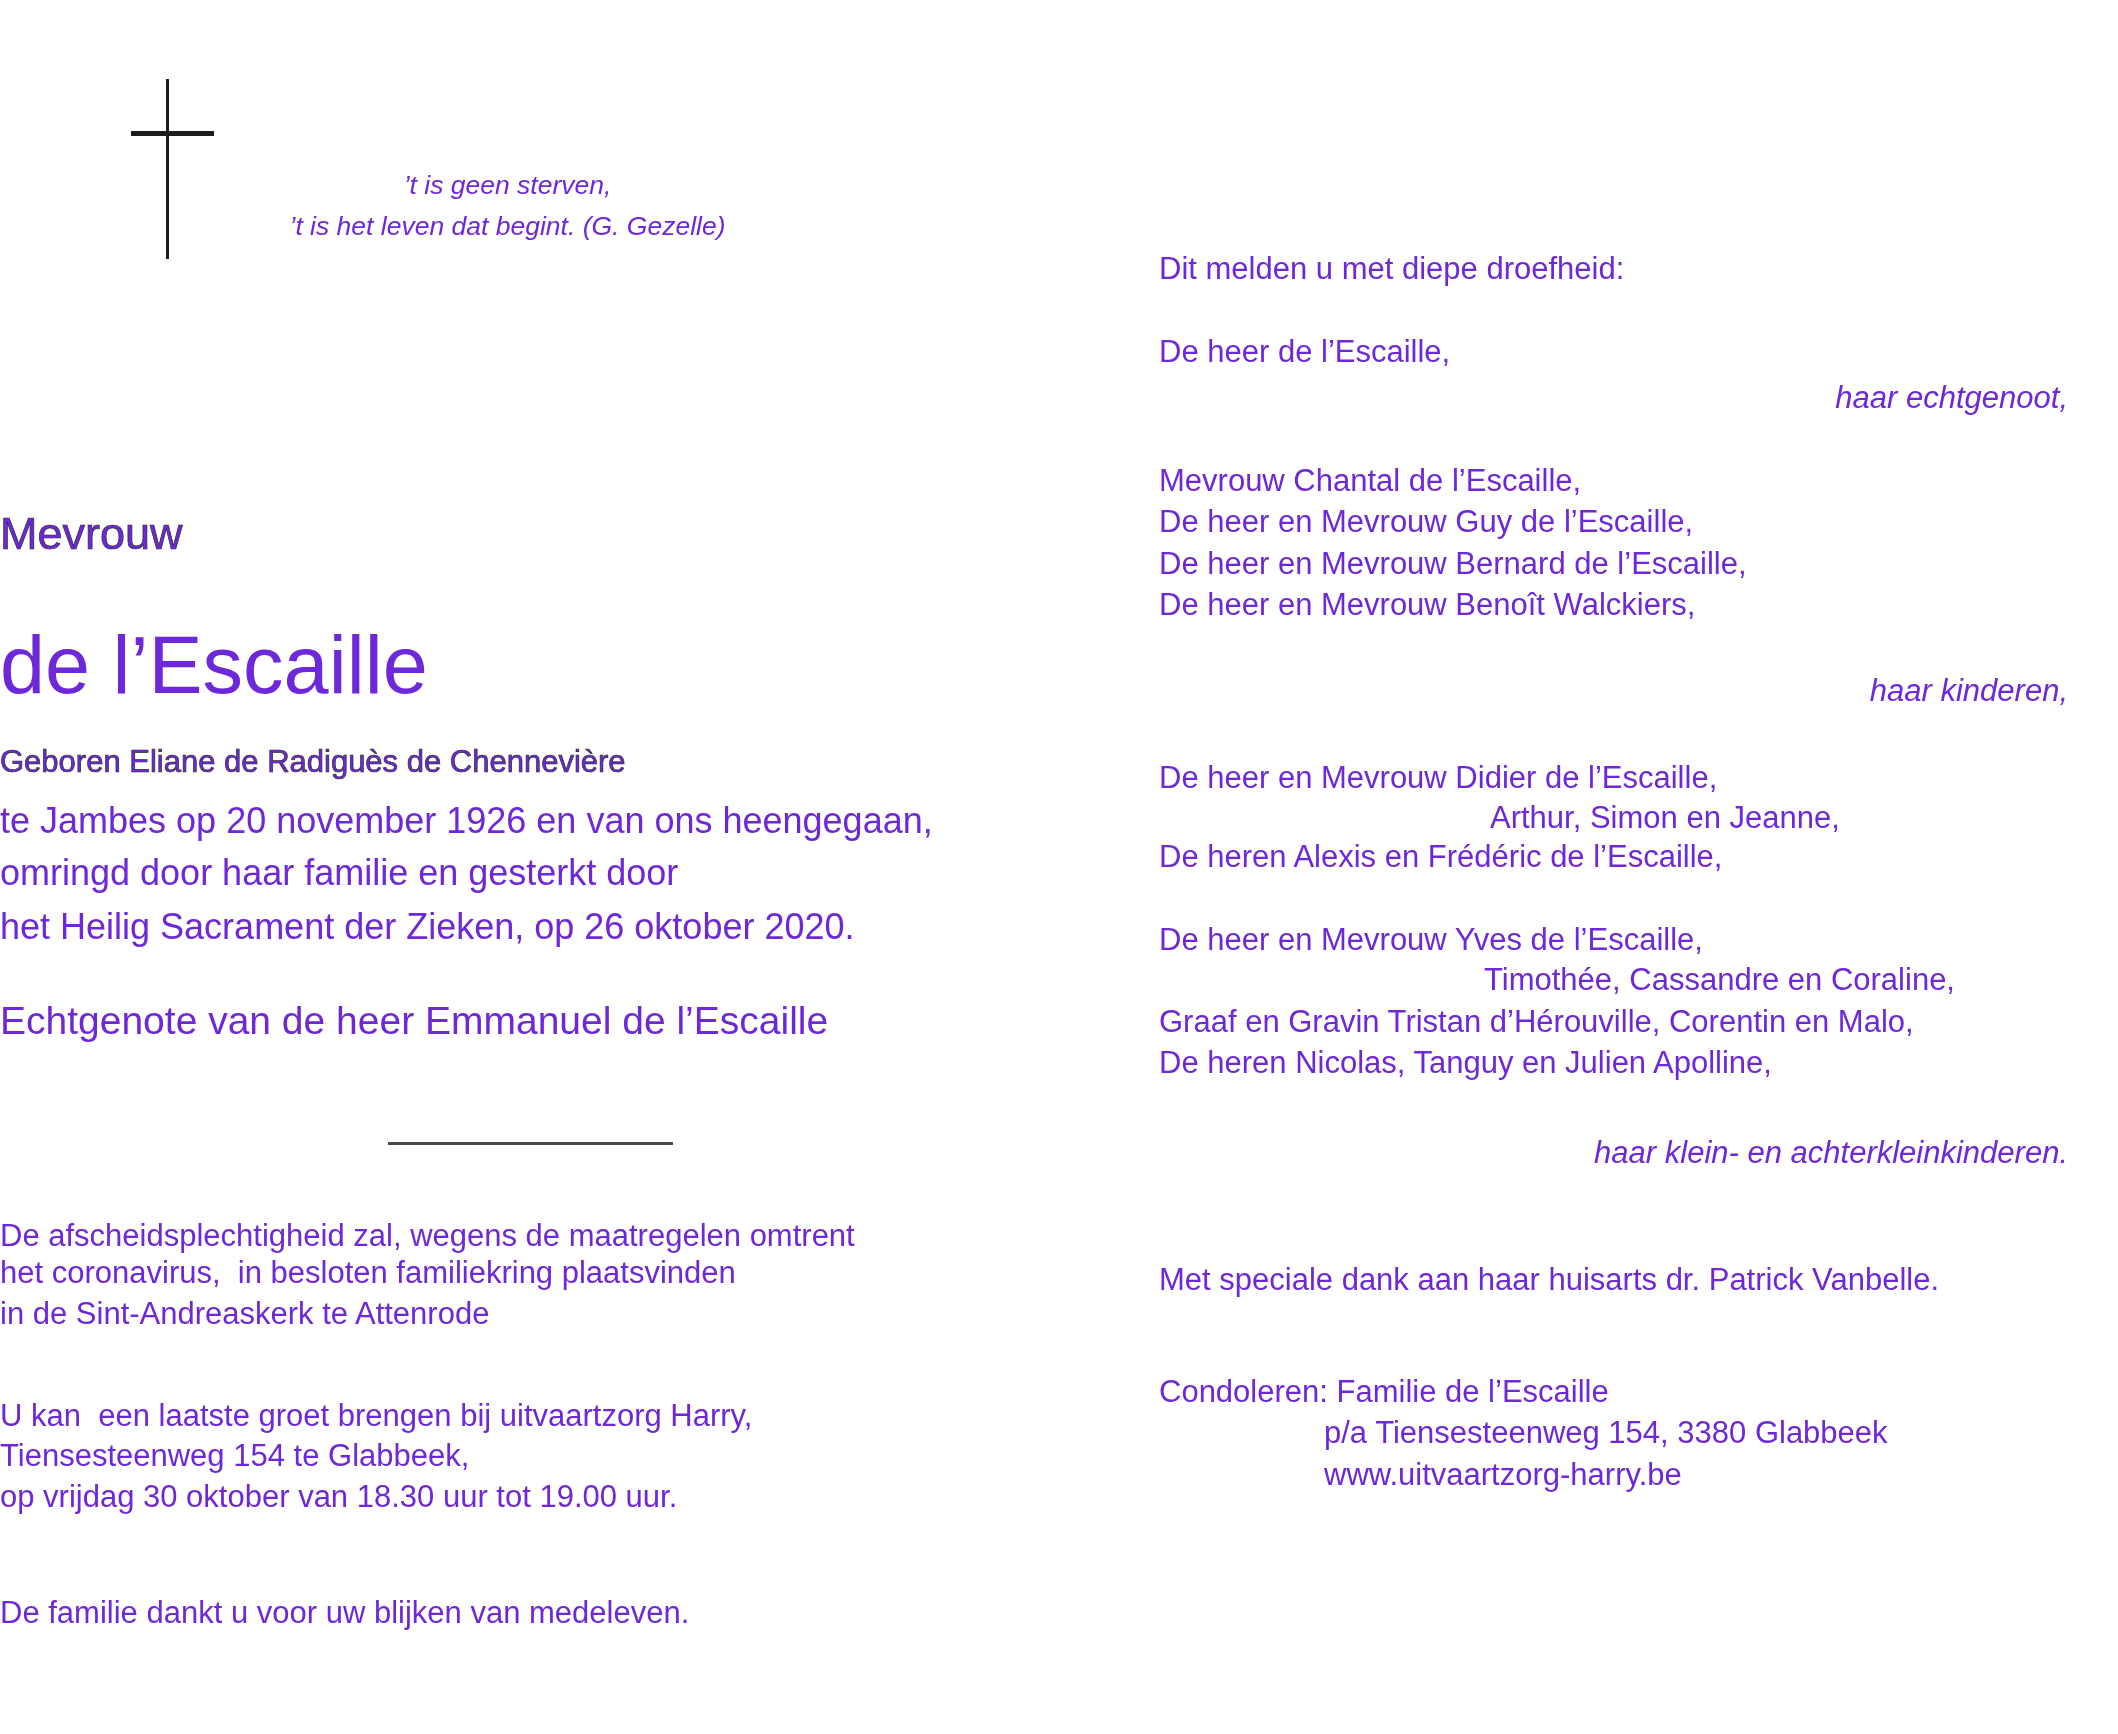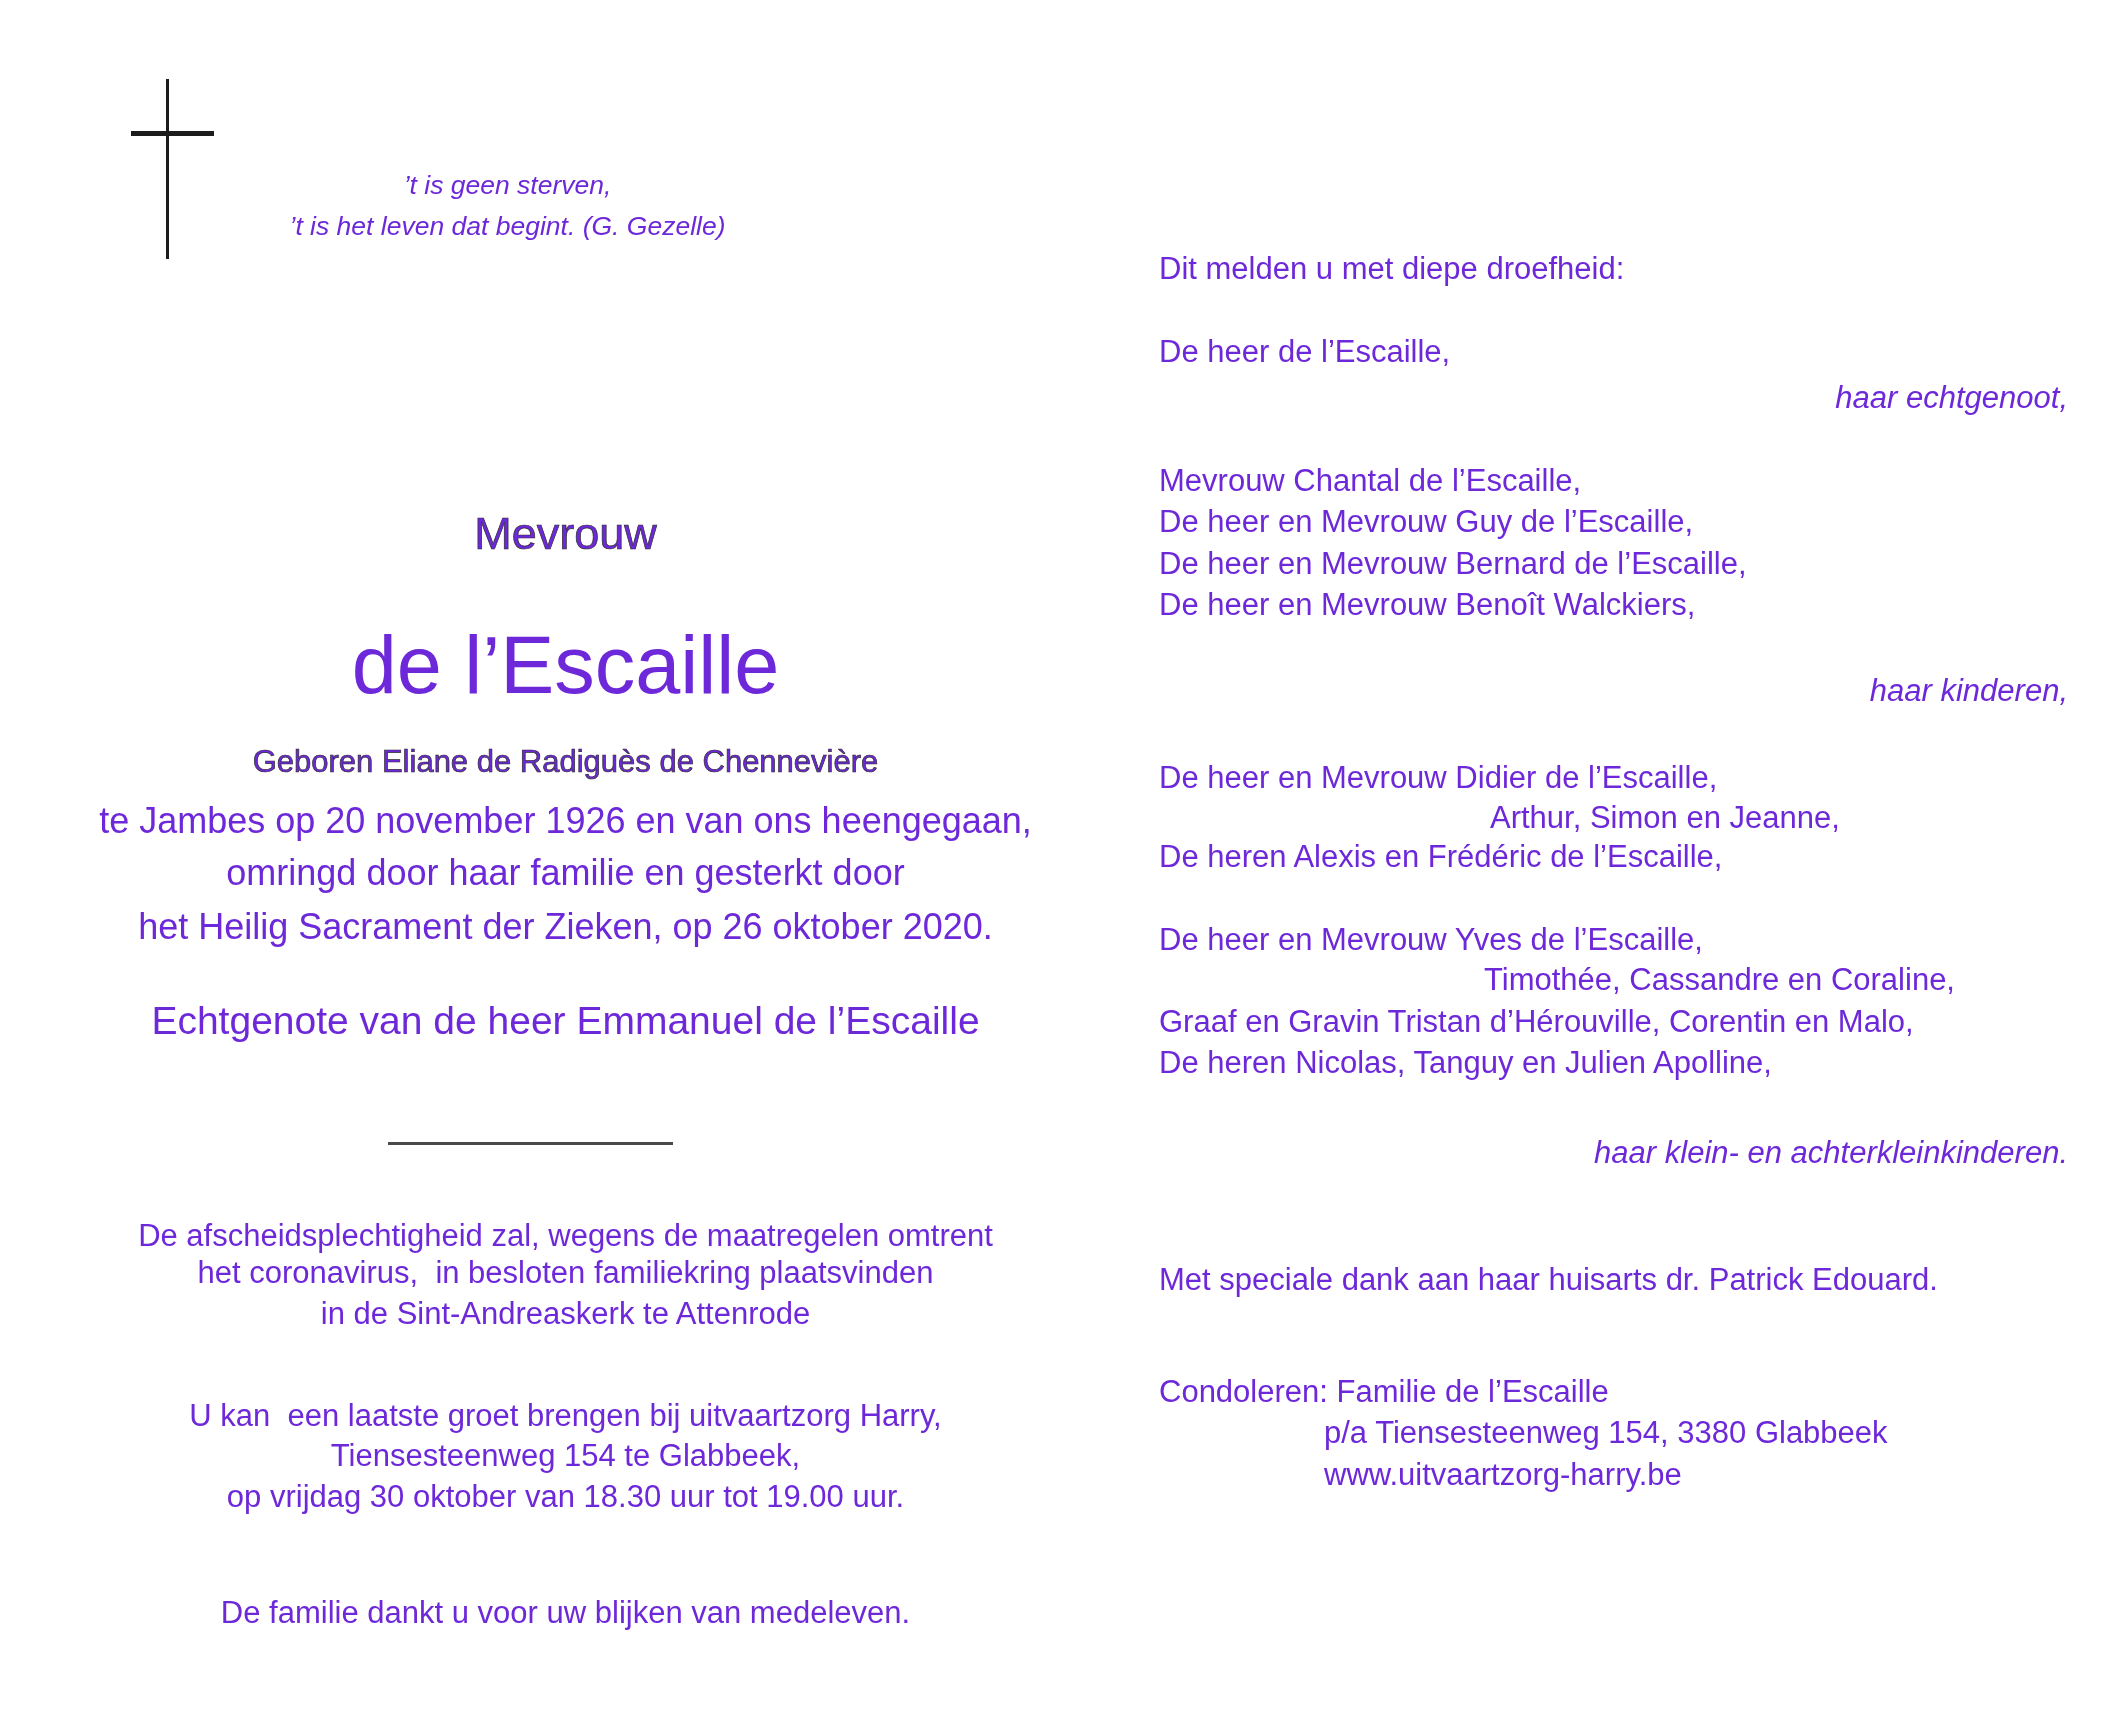--- a/index.html
+++ b/index.html
@@ -12,21 +12,21 @@
     font-family:"Liberation Sans", sans-serif;
     color:#2d2d2d;
   }
   .ln{
     position:absolute;
     line-height:1;
     white-space:nowrap;
     color:#6d28d9;
     letter-spacing:0px;
   }
-  .ctr{left:0;width:1059px;text-align:center;margin-left:36px;}
+  .ctr{left:0;width:1059px;text-align:left;}
   .qctr{left:0;width:1015px;text-align:center;}
   .rr{right:51px;}
   .it{font-style:italic;}
   .sb{-webkit-text-stroke:0.7px #2d2d2d;}
   .fs48{font-size:26.5px;}
   .fs56{font-size:31px;}
   .fs57{font-size:31px;}
   .fs58{font-size:36px;}
   .fs70{font-size:39px;}
   .fs82{font-size:45px;}
@@ -83,20 +83,20 @@
 
   <div class="ln fs57" style="left:1159px;top:762px">De heer en Mevrouw Didier de l’Escaille,</div>
   <div class="ln fs57" style="left:1490px;top:802px">Arthur, Simon en Jeanne,</div>
   <div class="ln fs57" style="left:1159px;top:841px">De heren Alexis en Frédéric de l’Escaille,</div>
   <div class="ln fs57" style="left:1159px;top:924px">De heer en Mevrouw Yves de l’Escaille,</div>
   <div class="ln fs57" style="left:1484px;top:964px">Timothée, Cassandre en Coraline,</div>
   <div class="ln fs57" style="left:1159px;top:1006px">Graaf en Gravin Tristan d’Hérouville, Corentin en Malo,</div>
   <div class="ln fs57" style="left:1159px;top:1047px">De heren Nicolas, Tanguy en Julien Apolline,</div>
   <div class="ln rr it fs57" style="top:1137px">haar klein- en achterkleinkinderen.</div>
 
-  <div class="ln fs57" style="left:1159px;top:1264px">Met speciale dank aan haar huisarts dr. Patrick Edouard.</div>
+  <div class="ln fs57" style="left:1159px;top:1264px">Met speciale dank aan haar huisarts dr. Patrick Vanbelle.</div>
 
   <div class="ln fs57" style="left:1159px;top:1376px">Condoleren: Familie de l’Escaille</div>
   <div class="ln fs57" style="left:1324px;top:1417px">p/a Tiensesteenweg 154, 3380 Glabbeek</div>
   <div class="ln fs57" style="left:1324px;top:1459px">www.uitvaartzorg-harry.be</div>
 
 </div>
 
 
 </body></html>

